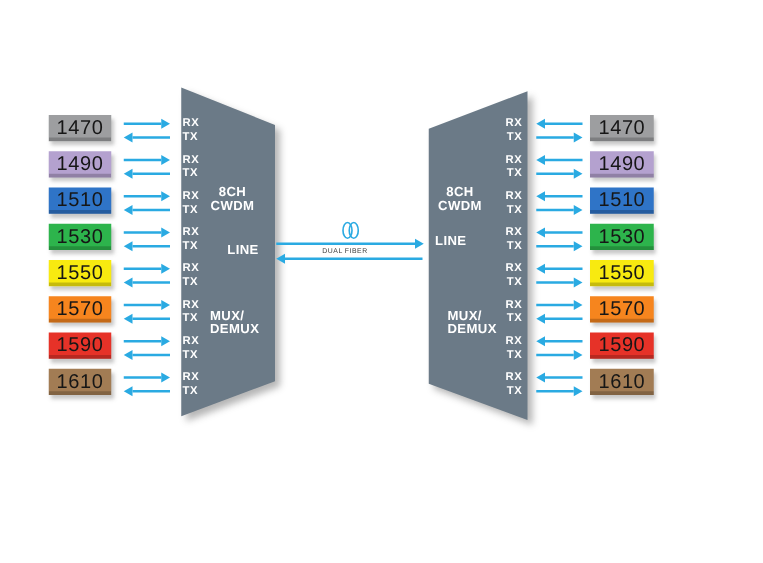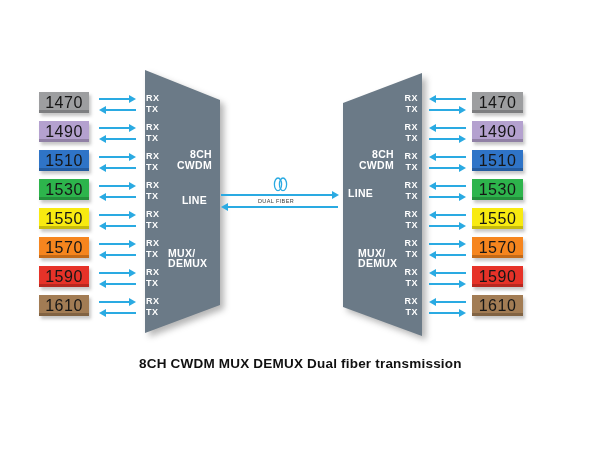--- a/index.html
+++ b/index.html
@@ -17,21 +17,21 @@
   
   .arrow{position:absolute;height:2px;background:#2aaae2;}
   .ah{position:absolute;width:0;height:0;top:-3px;border-top:4px solid transparent;border-bottom:4px solid transparent;}
   .ah.r{right:-7px;border-left:7px solid #2aaae2;}
   .ah.l{left:-7px;border-right:7px solid #2aaae2;}
   
   .port{position:absolute;font-size:9px;font-weight:bold;color:#ffffff;line-height:9px;letter-spacing:0.5px;}
   .port.right{width:16px;text-align:right;}
   
   .muxlabel{position:absolute;font-size:10.5px;font-weight:bold;color:#ffffff;line-height:10px;letter-spacing:0.3px;}
-  .center{text-align:right;}
+  .center{text-align:center;}
   .rightal{text-align:right;}
   
   .fiberlabel{position:absolute;font-size:5.5px;color:#3a3a3a;letter-spacing:0.4px;text-align:center;line-height:6px;}
   
   .caption{position:absolute;font-size:13.5px;font-weight:bold;color:#111111;letter-spacing:0.2px;white-space:nowrap;}
 </style>
 </head>
 <body>
 
 <div id="stage">
@@ -209,15 +209,14 @@
       </div>
       <div class="arrow" style="left: 429px; top: 311.5px; width: 30px;">
         <span class="ah r"></span>
       </div>
       <div class="port" style="left: 146px; top: 296.5px;">RX</div>
       <div class="port" style="left: 146px; top: 307.5px;">TX</div>
       <div class="port right" style="left: 402px; top: 296.5px;">RX</div>
       <div class="port right" style="left: 402px; top: 307.5px;">TX</div>
     </div>
 
-  <div class="caption" style="left:139px;top:356px;">8CH CWDM MUX DEMUX Dual fiber transmission</div>
 
 </div>
 
 </body></html>

